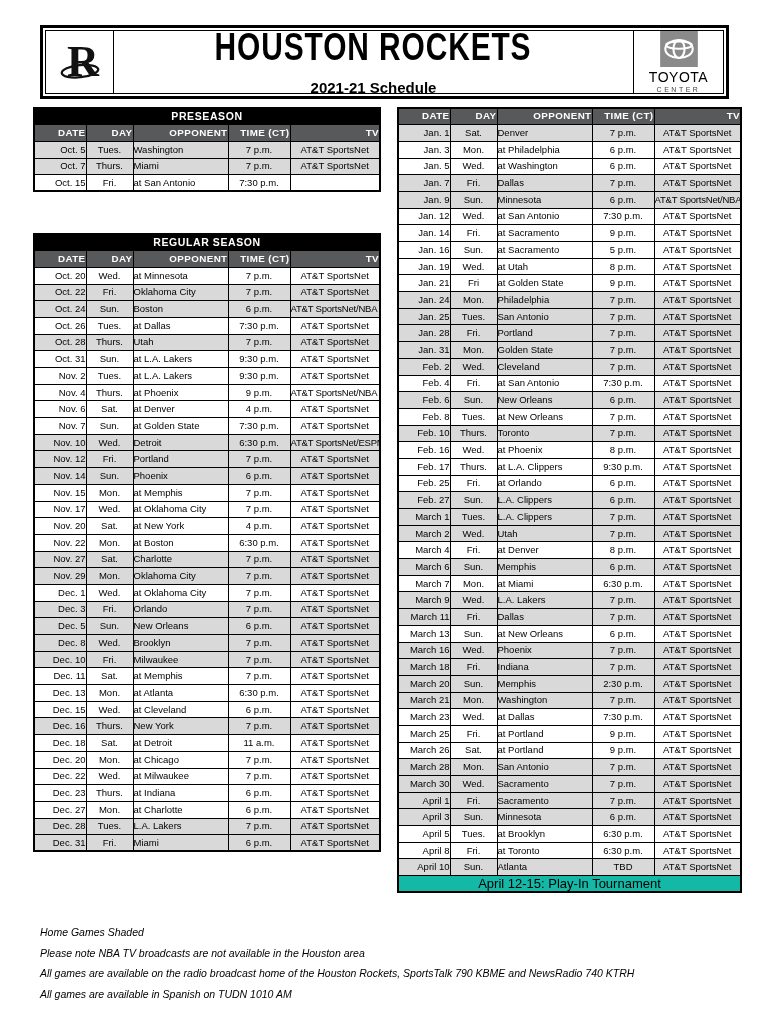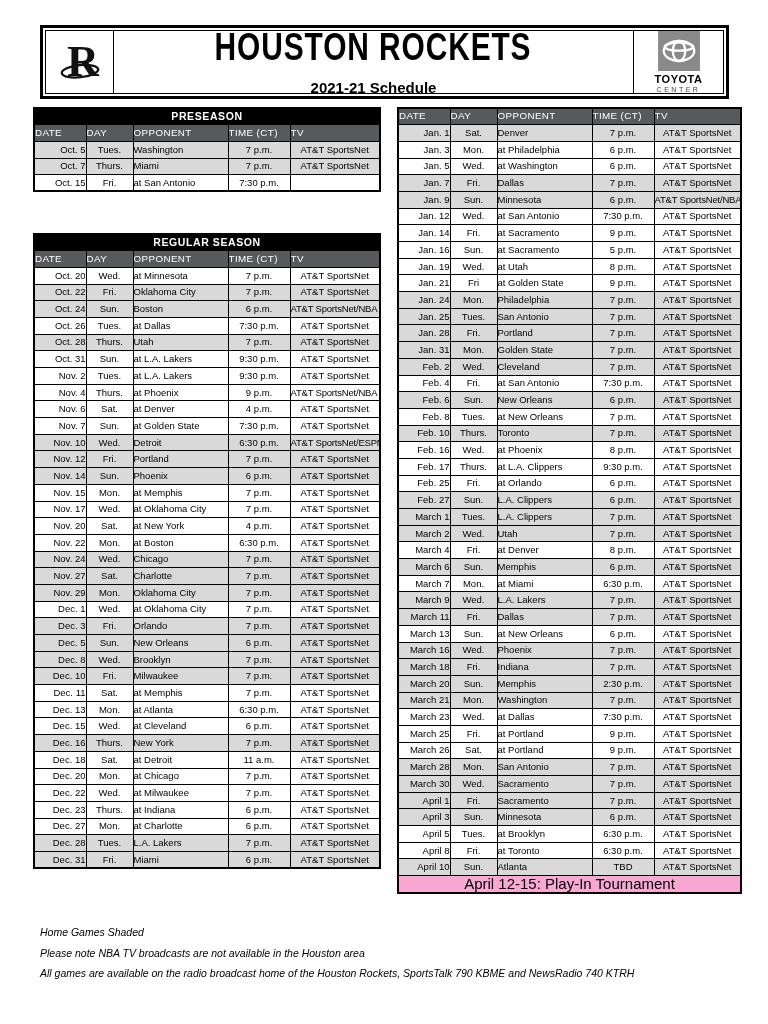--- a/index.html
+++ b/index.html
@@ -54,21 +54,21 @@
     font-size: 15px;
     margin-top: 16px;
   }
   .header-cell-toyota {
     width: 90px;
     border-left: 1px solid #000;
     display: flex; flex-direction: column;
     align-items: center; justify-content: center;
   }
   .toyota-box { width: 42px; height: 40px; display: block; }
-  .toyota-name { font-weight: bold; font-size: 11px; letter-spacing: 0.5px; margin-top: 2px; }
+  .toyota-name { font-weight: normal; font-size: 14px; letter-spacing: 0.5px; margin-top: 2px; }
   .toyota-sub  { font-size: 7px; letter-spacing: 2.5px; color: #444; margin-top: 1px; }
 
   
   .tbl-wrap { position: absolute; }
   #preseason-wrap     { left: 33px;  top: 107px; width: 348px; border-radius: 10px; }
   #regular-left-wrap  { left: 33px;  top: 233px; width: 348px; }
   #regular-right-wrap { left: 397px; top: 107px; width: 345px; }
 
   table.sched {
     border-collapse: collapse;
@@ -89,43 +89,43 @@
     background: #000;
     color: #fff;
     font-weight: bold;
     font-size: 10.5px;
     letter-spacing: 0.6px;
     text-align: center;
   }
   .col-hdr th {
     background: #58595b;
     color: #fff;
-    font-weight: normal;
+    font-weight: bold;
     font-size: 9.8px;
     letter-spacing: 0.4px;
-    text-align: left;
+    text-align: right;
   }
   .col-date { width: 52px; }
   .col-day  { width: 47px; }
   .col-opp  { width: 95px; }
   .col-time { width: 62px; }
 
   .c-date { text-align: right;  padding-right: 9px; }
   .c-day  { text-align: center; }
   .c-opponent { text-align: left; padding-left: 5px; }
   .c-time { text-align: center; }
   .c-tv   { text-align: center; }
   .tv-small { font-size: 7.6px; letter-spacing: -0.2px; }
 
   tr.home td { background: #d9d9d9; }
 
   .tbl-footer td {
     text-align: center;
-    font-size: 15px;
-    background: #f9a8d4;
+    font-size: 13px;
+    background: #14b8a6;
   }
 
   
   #notes {
     position: absolute;
     left: 40px; top: 926px;
     font-style: italic;
     font-size: 10.5px;
   }
   .note-line { margin-bottom: 8.5px; white-space: nowrap; }
@@ -344,27 +344,20 @@
             <td class="c-tv">AT&amp;T SportsNet</td>
           </tr>
           <tr>
             <td class="c-date">Nov. 22</td>
             <td class="c-day">Mon.</td>
             <td class="c-opponent">at Boston</td>
             <td class="c-time">6:30 p.m.</td>
             <td class="c-tv">AT&amp;T SportsNet</td>
           </tr>
           <tr class="home">
-            <td class="c-date">Nov. 24</td>
-            <td class="c-day">Wed.</td>
-            <td class="c-opponent">Chicago</td>
-            <td class="c-time">7 p.m.</td>
-            <td class="c-tv">AT&amp;T SportsNet</td>
-          </tr>
-          <tr class="home">
             <td class="c-date">Nov. 27</td>
             <td class="c-day">Sat.</td>
             <td class="c-opponent">Charlotte</td>
             <td class="c-time">7 p.m.</td>
             <td class="c-tv">AT&amp;T SportsNet</td>
           </tr>
           <tr class="home">
             <td class="c-date">Nov. 29</td>
             <td class="c-day">Mon.</td>
             <td class="c-opponent">Oklahoma City</td>
@@ -827,15 +820,16 @@
           <td colspan="5">April 12-15: Play-In Tournament</td>
         </tr>
       </tfoot>
     </table>
   </div>
 
   <div id="notes">
     <div class="note-line">Home Games Shaded</div>
     <div class="note-line">Please note NBA TV broadcasts are not available in the Houston area</div>
     <div class="note-line">All games are available on the radio broadcast home of the Houston Rockets, SportsTalk 790 KBME and NewsRadio 740 KTRH</div>
+    <div class="note-line">All games are available in Spanish on TUDN 1010 AM</div>
   </div>
 
 </div>
 
 </body></html>

